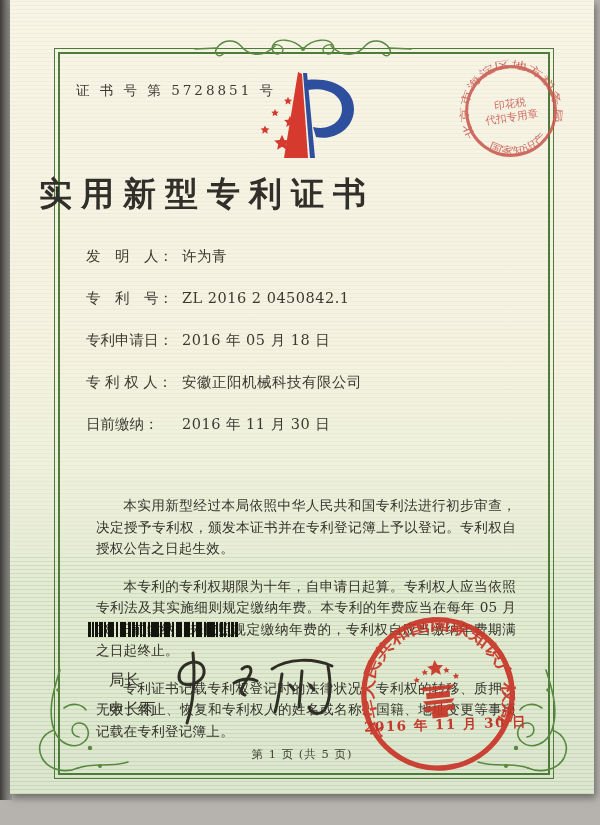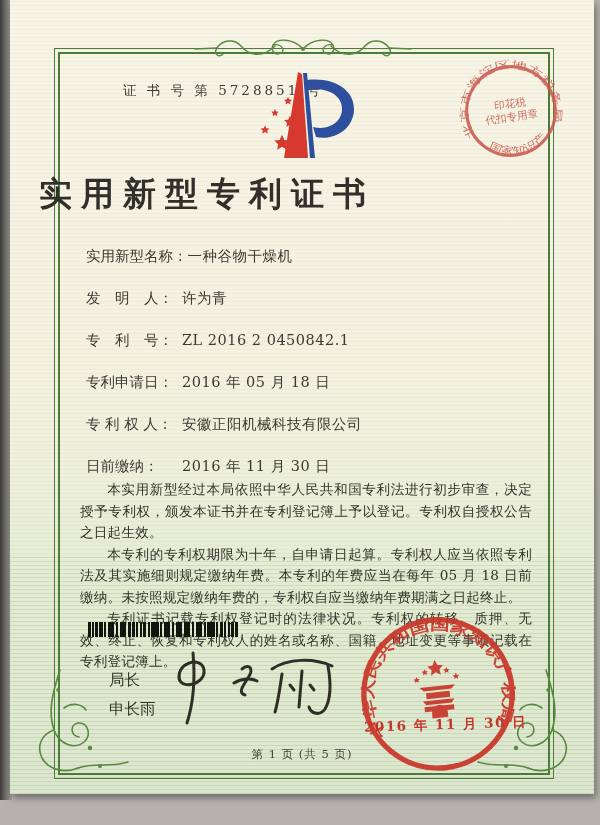--- a/index.html
+++ b/index.html
@@ -18,33 +18,33 @@
   }
   .weave{position:absolute;left:0;top:0;right:0;height:100%;
     background:repeating-linear-gradient(0deg,rgba(130,165,100,.08) 0 1px,rgba(0,0,0,0) 1px 4px);}
   .weave2{position:absolute;left:0;top:555px;right:0;bottom:0;
     background:repeating-linear-gradient(0deg,rgba(108,150,84,.13) 0 1px,rgba(0,0,0,0) 1px 4px);}
   .frame{position:absolute;left:44px;top:48px;width:498px;height:729px;
     border:1px solid #4d7c3a;}
   .frame::before{content:"";position:absolute;inset:3px;border:2px solid #4d7c3a;}
   .ornament{position:absolute;color:#57893f;}
 
-  .cert-no{position:absolute;left:66px;top:82px;font-size:13.5px;color:#3c3b33;letter-spacing:3px;margin-left:47px;}
+  .cert-no{position:absolute;left:66px;top:82px;font-size:13.5px;color:#3c3b33;letter-spacing:3px;}
   .logo{position:absolute;left:224px;top:70px;width:132px;height:92px;}
   .title{position:absolute;left:0;top:172px;width:100%;text-align:left;
     font-size:33px;font-weight:bold;letter-spacing:9px;color:#302f29;padding-left:29px;}
 
   .fields{position:absolute;left:76px;top:247px;width:440px;}
   .field-row{height:42px;font-size:14.5px;color:#3b3a31;white-space:nowrap;}
   .field-label{display:inline-block;min-width:96px;}
   .field-value{letter-spacing:.5px;}
 
   .paras{position:absolute;left:70px;top:479px;width:452px;
     font-size:13.6px;line-height:21.5px;color:#34332b;text-align:justify;}
-  .paras p{margin:0;text-indent:2em;letter-spacing:.2px;}
+  .paras p{margin:16px;text-indent:2em;letter-spacing:.2px;}
 
   .barcode{position:absolute;left:78px;top:622px;width:152px;height:15px;
     background:
       repeating-linear-gradient(90deg,#14140e 0 2px,rgba(0,0,0,0) 2px 4px),
       repeating-linear-gradient(90deg,#14140e 0 1px,rgba(0,0,0,0) 1px 7px),
       repeating-linear-gradient(90deg,#14140e 0 3px,rgba(0,0,0,0) 3px 11px);}
 
   .signer{position:absolute;left:84px;top:666px;font-size:15.5px;color:#35342c;line-height:29px;margin-left:15px;}
   .sig-script{position:absolute;left:150px;top:645px;width:190px;height:84px;}
 
@@ -117,23 +117,20 @@
         <path transform="translate(41,43) scale(0.40)" d="M0,-10 L2.9,-3.8 L9.5,-3.1 L4.7,1.5 L5.9,8.1 L0,4.5 L-5.9,8.1 L-4.7,1.5 L-9.5,-3.1 L-2.9,-3.8 Z"></path>
         <path transform="translate(56,52) scale(0.62)" d="M0,-10 L2.9,-3.8 L9.5,-3.1 L4.7,1.5 L5.9,8.1 L0,4.5 L-5.9,8.1 L-4.7,1.5 L-9.5,-3.1 L-2.9,-3.8 Z"></path>
         <path transform="translate(31,60) scale(0.46)" d="M0,-10 L2.9,-3.8 L9.5,-3.1 L4.7,1.5 L5.9,8.1 L0,4.5 L-5.9,8.1 L-4.7,1.5 L-9.5,-3.1 L-2.9,-3.8 Z"></path>
         <path transform="translate(48,73) scale(0.82)" d="M0,-10 L2.9,-3.8 L9.5,-3.1 L4.7,1.5 L5.9,8.1 L0,4.5 L-5.9,8.1 L-4.7,1.5 L-9.5,-3.1 L-2.9,-3.8 Z"></path>
       </g>
     </svg>
 
     <div class="title">实用新型专利证书</div>
 
     <div class="fields">
-      <div class="field-row">
-        <span class="field-label">实用新型名称：</span><span class="field-value">一种谷物干燥机</span>
-      </div>
       <div class="field-row">
         <span class="field-label">发　明　人：</span><span class="field-value">许为青</span>
       </div>
       <div class="field-row">
         <span class="field-label">专　利　号：</span><span class="field-value">ZL 2016 2 0450842.1</span>
       </div>
       <div class="field-row">
         <span class="field-label">专利申请日：</span><span class="field-value">2016 年 05 月 18 日</span>
       </div>
       <div class="field-row">

